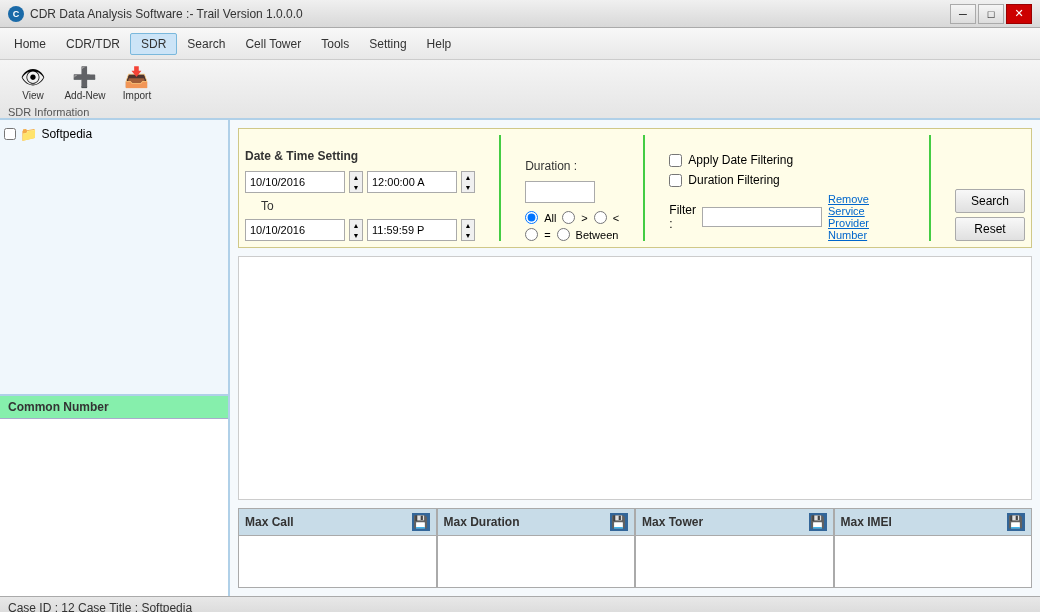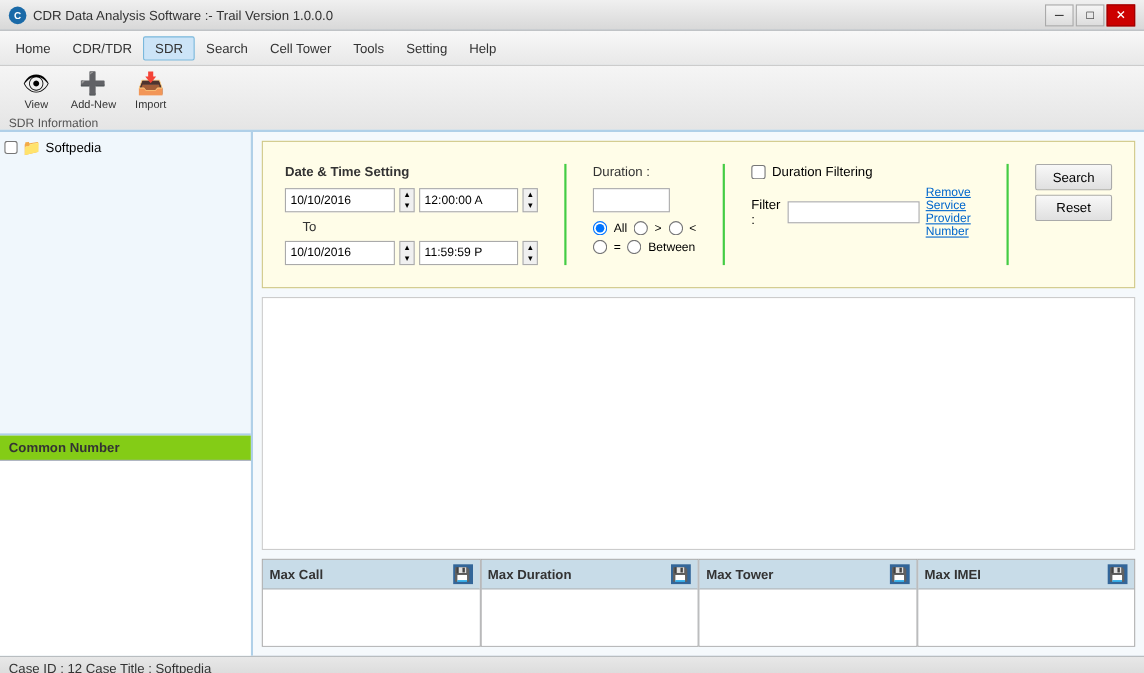--- a/index.html
+++ b/index.html
@@ -136,21 +136,21 @@
       cursor: pointer;
     }
     .tree-folder-icon { color: #e8a000; font-size: 14px; }
     .tree-item-label { font-size: 12px; }
     #common-number-panel {
       height: 200px;
       display: flex;
       flex-direction: column;
     }
     #common-number-header {
-      background: #84cc16;
+      background: #86efac;
       padding: 4px 8px;
       font-size: 12px;
       font-weight: bold;
       color: #333;
       border-bottom: 1px solid #aac;
     }
     #common-number-content {
       flex: 1;
       background: white;
     }
@@ -160,24 +160,24 @@
       display: flex;
       flex-direction: column;
       background: #f5f9fc;
       padding: 8px;
       gap: 8px;
     }
     
     #filter-area {
       background: #fffde8;
       border: 1px solid #d0c888;
-      padding: 20px;
+      padding: 6px;
       display: flex;
       gap: 16px;
-      align-items: flex-start;
+      align-items: flex-end;
       min-height: 120px;
     }
     
     #date-time-section {
       display: flex;
       flex-direction: column;
       gap: 6px;
     }
     #date-time-label {
       font-size: 12px;
@@ -497,20 +497,24 @@
           </div>
         </div>
       </div>
 
       <div class="green-sep"></div>
 
       <div id="checkbox-filter-section" style="display:flex;flex-direction:column;gap:6px;">
         <div id="checkbox-section">
           <div class="checkbox-row">
             <input type="checkbox" style="">
+            <span>Apply Date Filtering</span>
+          </div>
+          <div class="checkbox-row">
+            <input type="checkbox" style="">
             <span>Duration Filtering</span>
           </div>
         </div>
         <div id="filter-row">
           <span>Filter :</span>
           <input id="filter-input" type="text" style="">
           <span id="remove-link">Remove Service Provider Number</span>
         </div>
       </div>
 

